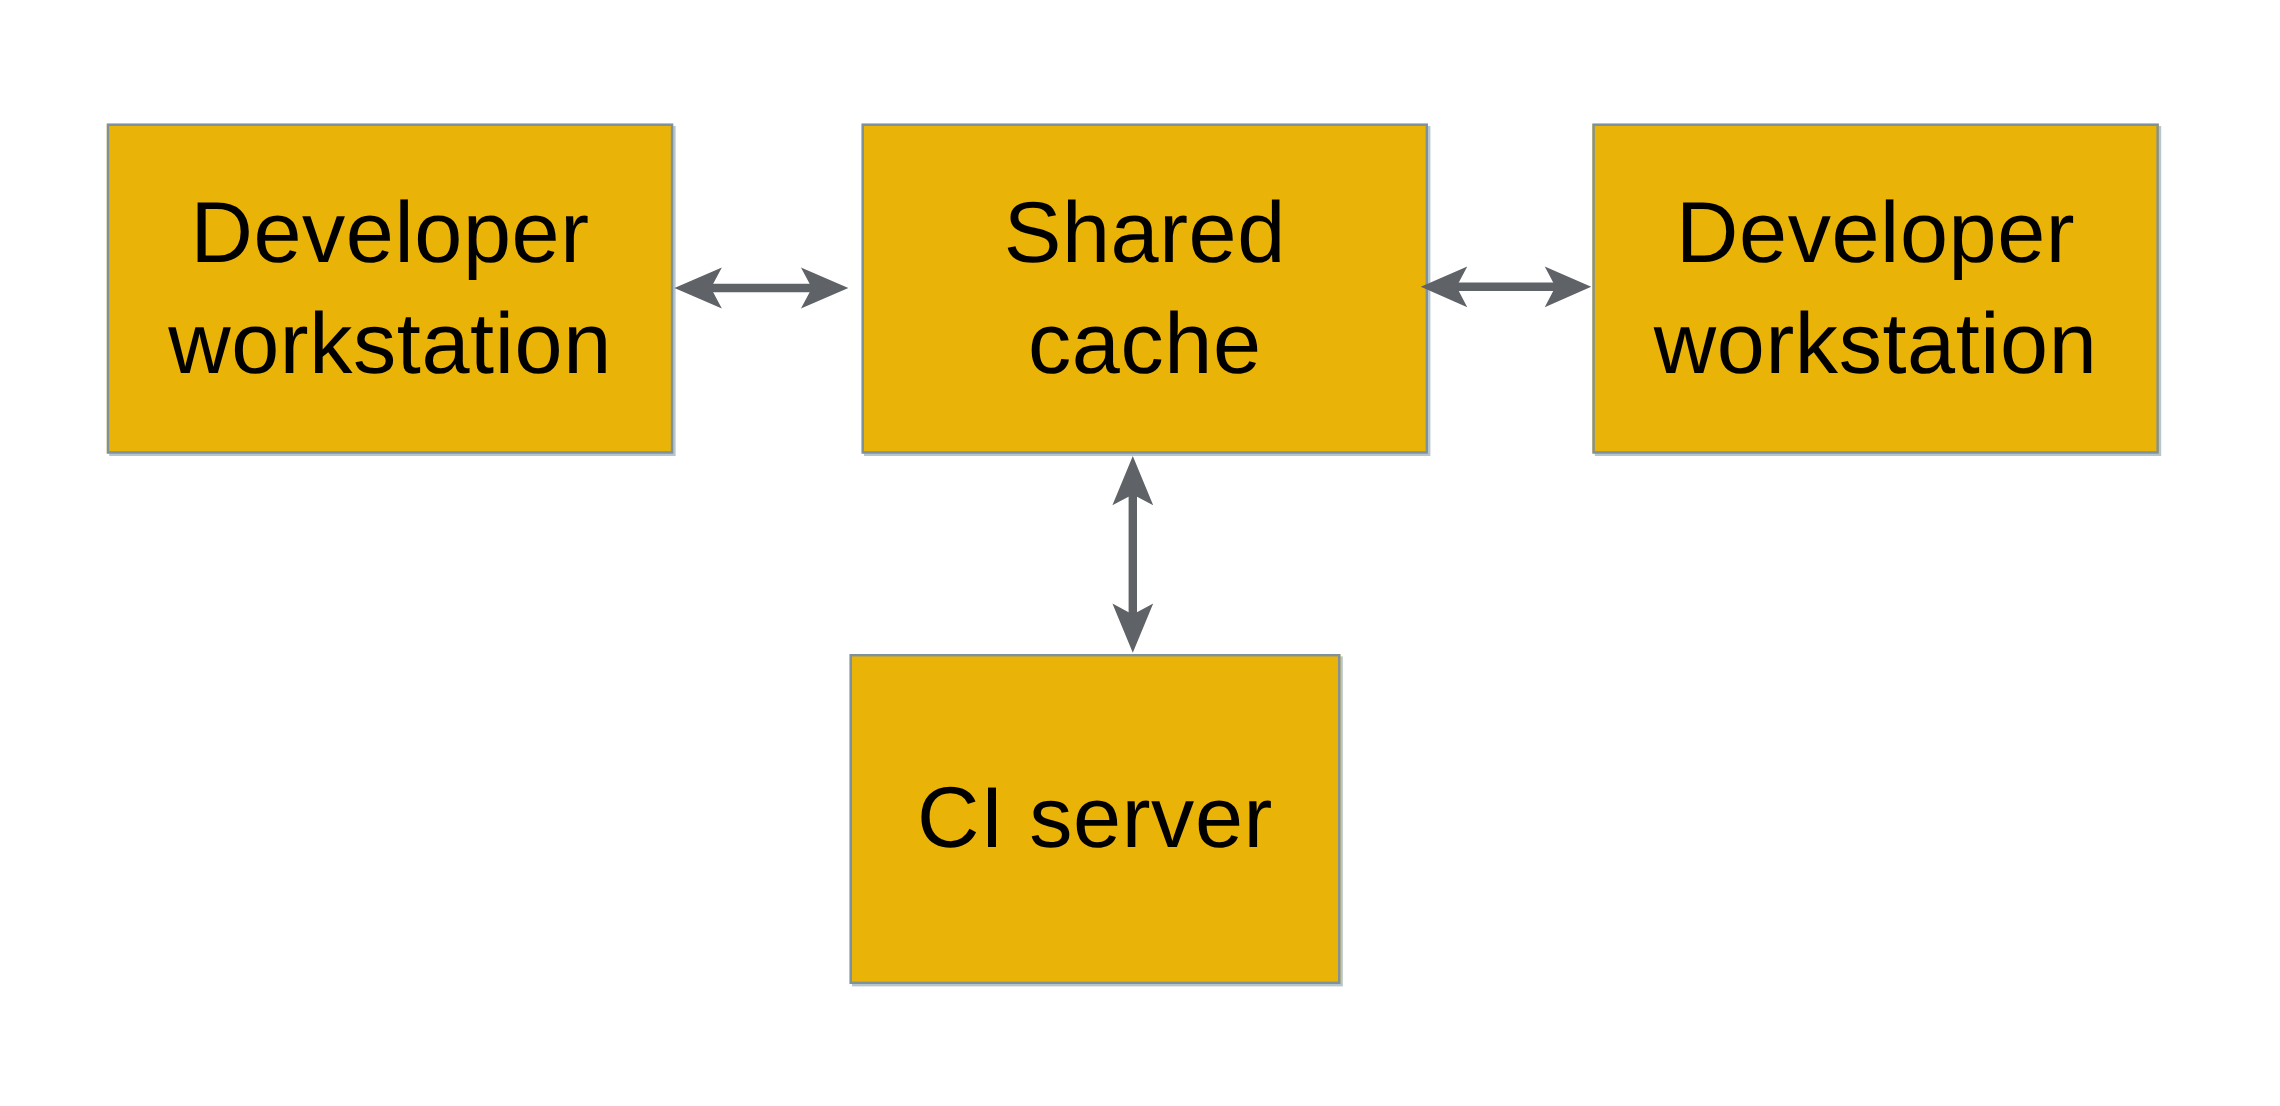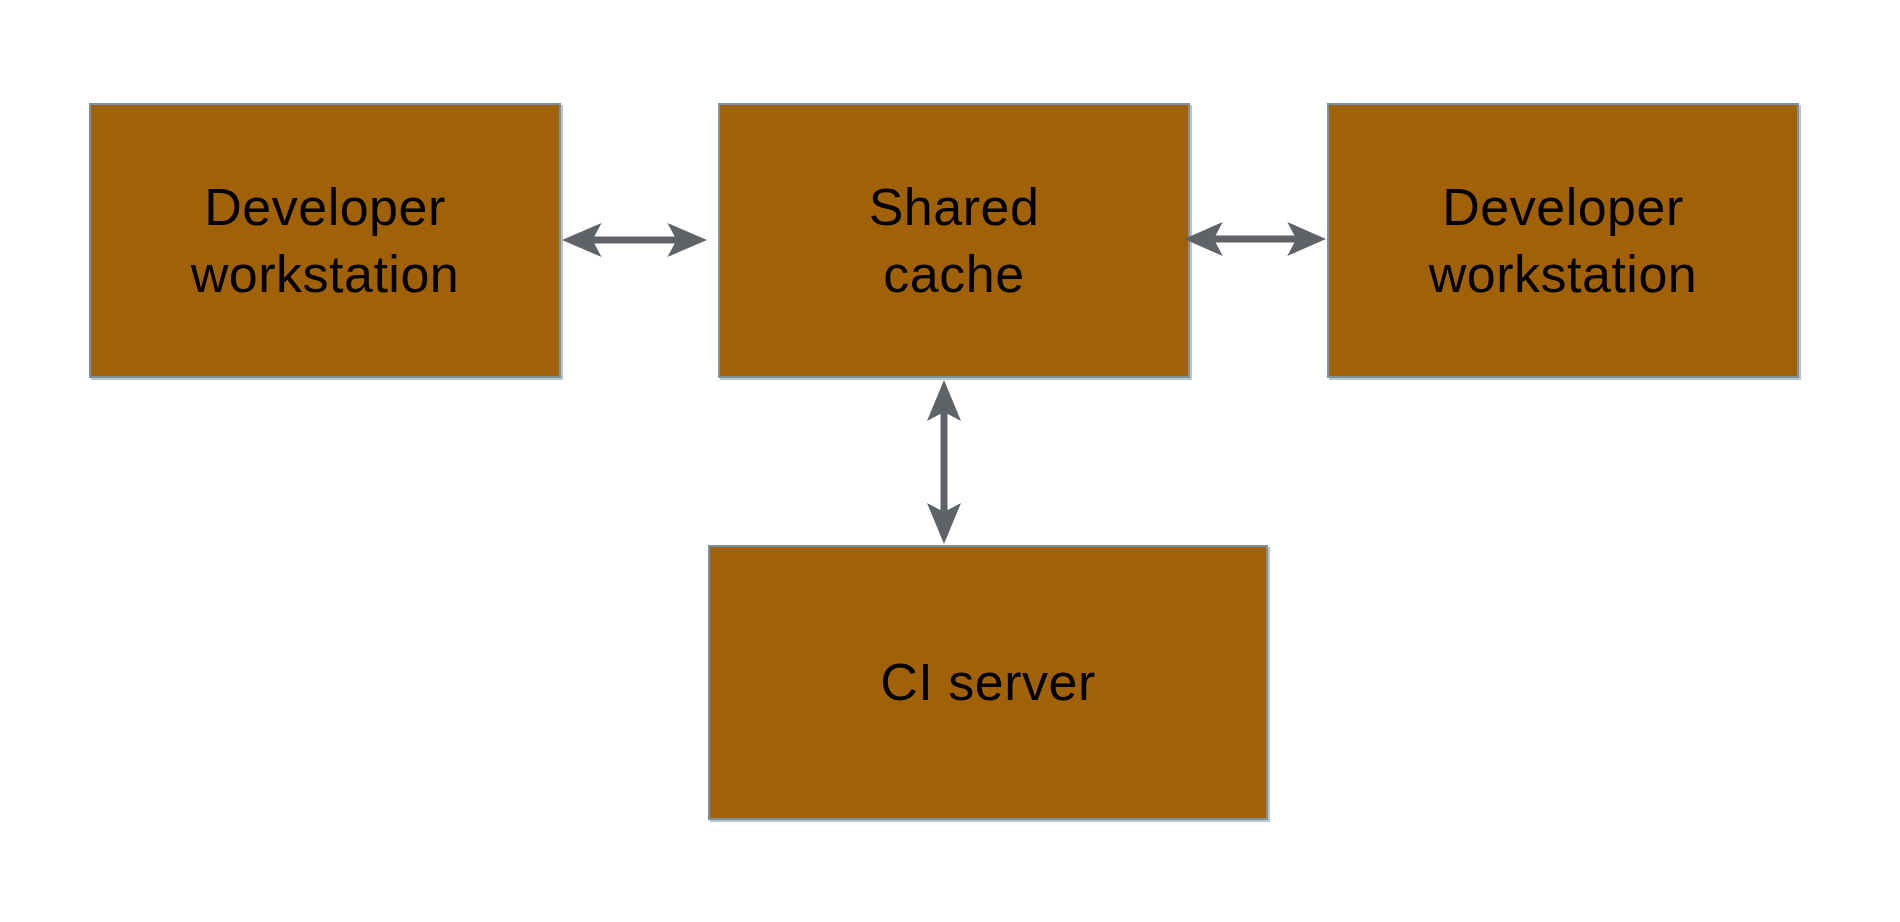--- a/index.html
+++ b/index.html
@@ -10,37 +10,37 @@
     overflow: hidden;
   }
   .canvas {
     position: relative;
     width: 1900px; height: 922px;
     background: #ffffff;
   }
   .node {
     position: absolute;
     box-sizing: border-box;
-    background: #a16207;
+    background: #eab308;
     border: 2px solid #7d929c;
     box-shadow: 2px 2px 0 0 #b7c6cc;
     display: flex;
     align-items: center;
     justify-content: center;
     text-align: center;
     color: #000000;
-    font-size: 52px;
+    font-size: 72px;
     line-height: 1.28;
     white-space: pre-line;
     letter-spacing: 0.5px;
   }
   .node-left  { left: 89px;   top: 103px; width: 472px; height: 275px; }
   .node-mid   { left: 718px;  top: 103px; width: 472px; height: 275px; }
   .node-right { left: 1327px; top: 103px; width: 472px; height: 275px; }
-  .node-ci    { left: 708px;  top: 545px; width: 560px; height: 275px; }
+  .node-ci    { left: 708px;  top: 545px; width: 409px; height: 275px; }
   .edge { position: absolute; }
   .edge-left  { left: 561px;  top: 220px; width: 147px; height: 40px; }
   .edge-right { left: 1183px; top: 219px; width: 144px; height: 40px; }
   .edge-vert  { left: 924px;  top: 379px; width: 40px;  height: 166px; }
   .edge svg { display: block; width: 100%; height: 100%; }
 </style>
 </head>
 <body>
 
 <div class="canvas">

